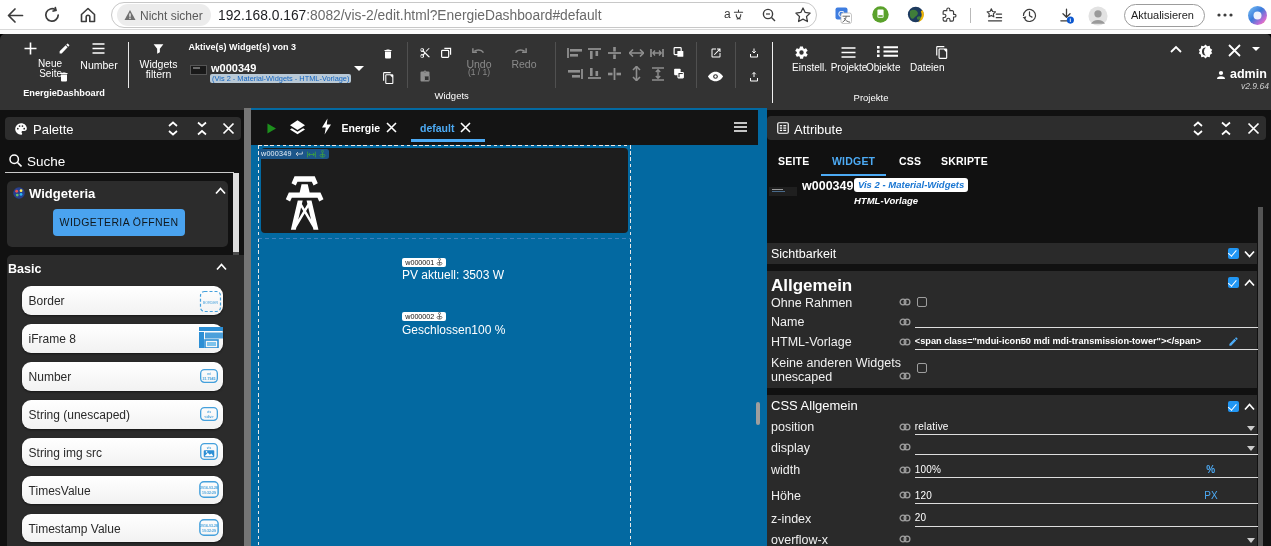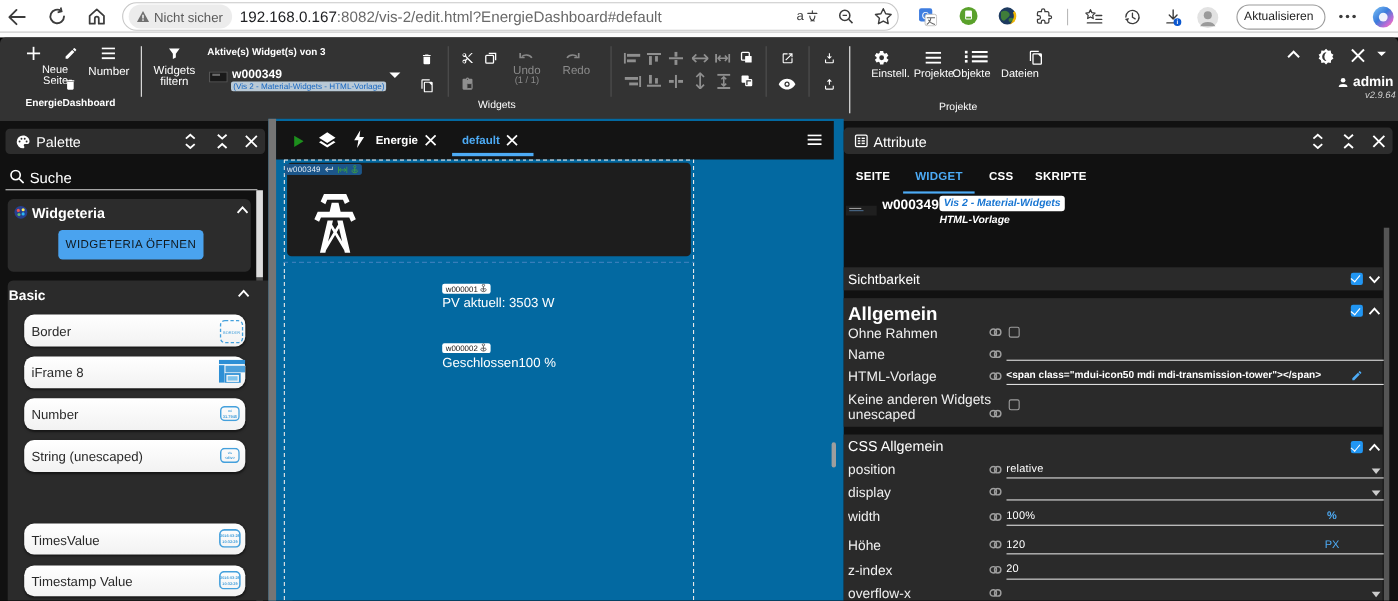--- a/index.html
+++ b/index.html
@@ -391,20 +391,30 @@
           </svg>
         </div>
   <div class="wcard" style="top:145px">
           <span>String (unescaped)</span>
    <svg class="ic" style="left:178px;top:6.5px" width="18" height="14" viewBox="0 0 22 17">
             <rect x="0.8" y="0.8" width="20.4" height="15.4" rx="4.5" fill="none" stroke="#44a0dc" stroke-width="1.6"></rect>
             <text x="11" y="7" font-size="3.6" font-weight="700" fill="#44a0dc" text-anchor="middle" font-family="Liberation Sans">vis</text>
             <text x="11" y="13" font-size="4.4" font-weight="700" fill="#44a0dc" text-anchor="middle" font-family="Liberation Sans">&lt;div&gt;</text>
           </svg>
         </div>
+  <div class="wcard" style="top:182.9px">
+          <span>String img src</span>
+   <svg class="ic" style="left:178px;top:5.5px" width="18" height="17" viewBox="0 0 22 21">
+            <rect x="0.8" y="0.8" width="20.4" height="19.4" rx="4.5" fill="none" stroke="#44a0dc" stroke-width="1.6"></rect>
+            <text x="11" y="7.5" font-size="3.8" font-weight="700" fill="#44a0dc" text-anchor="middle" font-family="Liberation Sans">vis</text>
+            <rect x="4.5" y="9" width="13" height="8.5" rx="1" fill="#2d8fd5"></rect>
+            <path d="M5.5 16.5 L9.5 12 L12 14.5 L14 13 L16.5 16.5 Z" fill="#fff"></path>
+            <circle cx="8" cy="11" r="1" fill="#fff"></circle>
+          </svg>
+        </div>
   <div class="wcard" style="top:220.8px">
           <span>TimesValue</span>
    <svg class="ic" style="left:177.5px;top:5.5px" width="20" height="17" viewBox="0 0 22 19">
             <rect x="0.8" y="0.8" width="20.4" height="17.4" rx="4.5" fill="none" stroke="#44a0dc" stroke-width="1.6"></rect>
             <text x="11" y="8.5" font-size="3.9" font-weight="700" fill="#44a0dc" text-anchor="middle" font-family="Liberation Sans">2016-03-28</text>
             <text x="11" y="14.5" font-size="3.9" font-weight="700" fill="#44a0dc" text-anchor="middle" font-family="Liberation Sans">10:32:29</text>
           </svg>
         </div>
   <div class="wcard" style="top:258.7px">
           <span>Timestamp Value</span>

